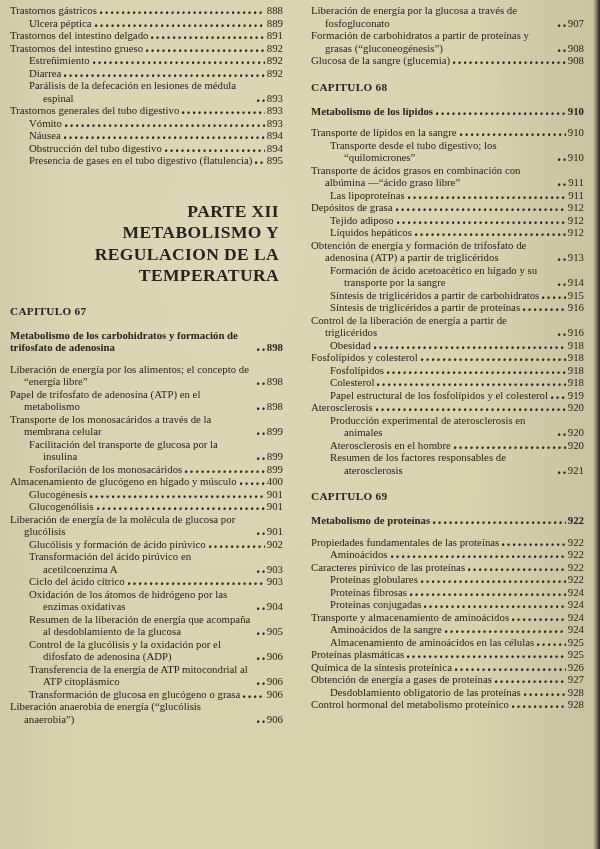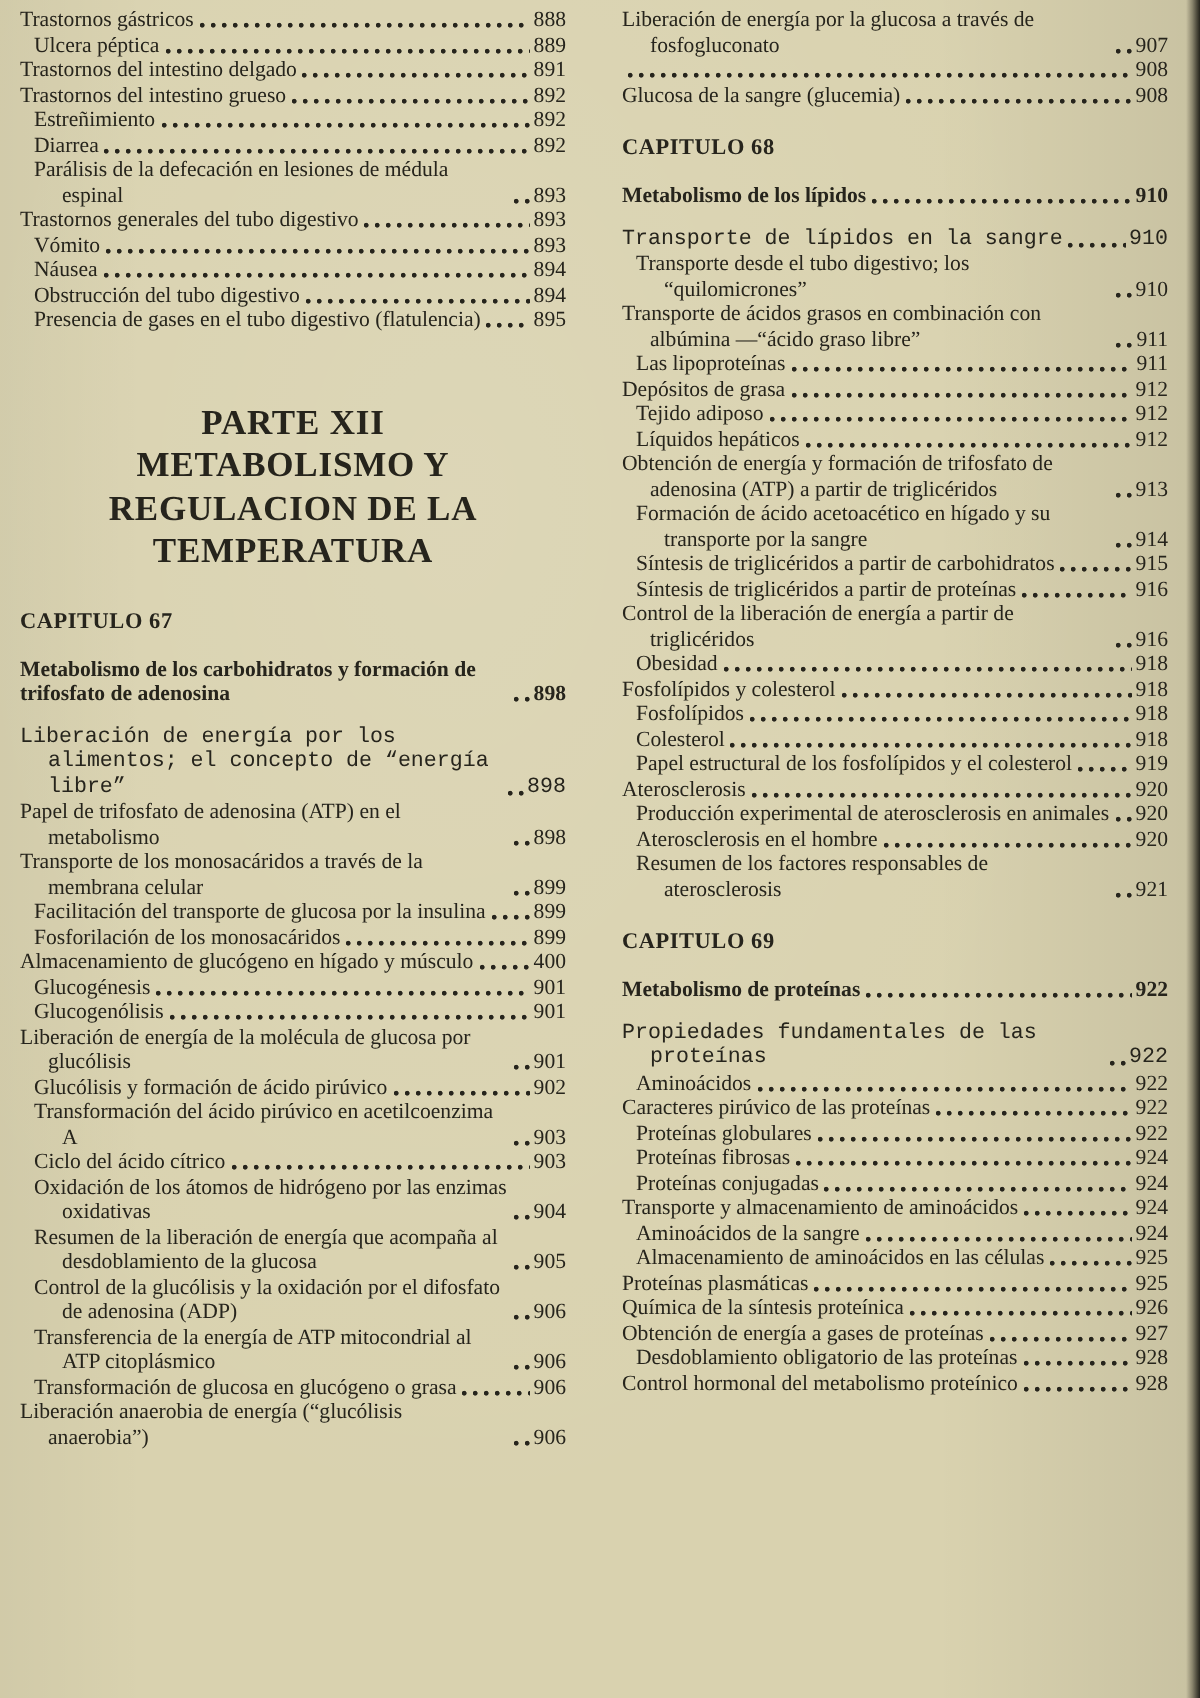--- a/index.html
+++ b/index.html
@@ -26,27 +26,27 @@
   .col { width: 50%; min-width: 0; }
 
   .entry { display: flex; font-size: 10.8px; line-height: 12.5px; }
   .entry .txt { flex: 0 1 auto; min-width: 0; padding-left: 14px; text-indent: -14px; }
   .entry .dots {
     flex: 1 0 8px; align-self: flex-end; height: 3px; margin: 0 2px 2.5px 3px;
     background-image: radial-gradient(circle at 1.1px 1.6px, var(--ink, #26241c) 1px, rgba(0,0,0,0) 1.4px);
     background-size: 5.5px 3px; background-repeat: repeat-x; background-position: left bottom;
   }
   .entry .pg { flex: none; align-self: flex-end; white-space: nowrap; }
-  .entry.lvl1 { margin-left: 7px; align-items: center; }
+  .entry.lvl1 { margin-left: 19px; align-items: center; }
   .entry.bold { font-weight: bold; }
   .entry.bold .txt { padding-left: 0; text-indent: 0; }
-  .entry.gap { margin-top: 9px; font-family: Liberation Mono, monospace; }
+  .entry.gap { margin-top: 9px; }
 
   .part-heading {
-    text-align: center; font-weight: bold; font-size: 17.5px; line-height: 21.5px;
+    text-align: right; font-weight: bold; font-size: 17.5px; line-height: 21.5px;
     letter-spacing: 0.4px; white-space: pre-line; margin: 34px 4px 18px 4px;
   }
   .chapter-label { font-weight: bold; font-size: 11.2px; letter-spacing: 0.3px; margin: 14px 0 12px 0; }
 </style>
 </head>
 <body>
 
 <div class="page-edge"></div>
 
 <div class="columns">
@@ -217,20 +217,21 @@
       </div>
   </div>
   <div class="col">
     <div class="toc-list">
         <div class="entry lvl0">
           <span class="txt">Liberación de energía por la glucosa a través de fosfogluconato</span>
           <span class="dots"></span>
           <span class="pg">907</span>
         </div>
         <div class="entry lvl0">
+          <span class="txt">Formación de carbohidratos a partir de proteínas y grasas (“gluconeogénesis”)</span>
           <span class="dots"></span>
           <span class="pg">908</span>
         </div>
         <div class="entry lvl0">
           <span class="txt">Glucosa de la sangre (glucemia)</span>
           <span class="dots"></span>
           <span class="pg">908</span>
         </div>
       </div>
     <div class="chapter-label">CAPITULO 68</div>

